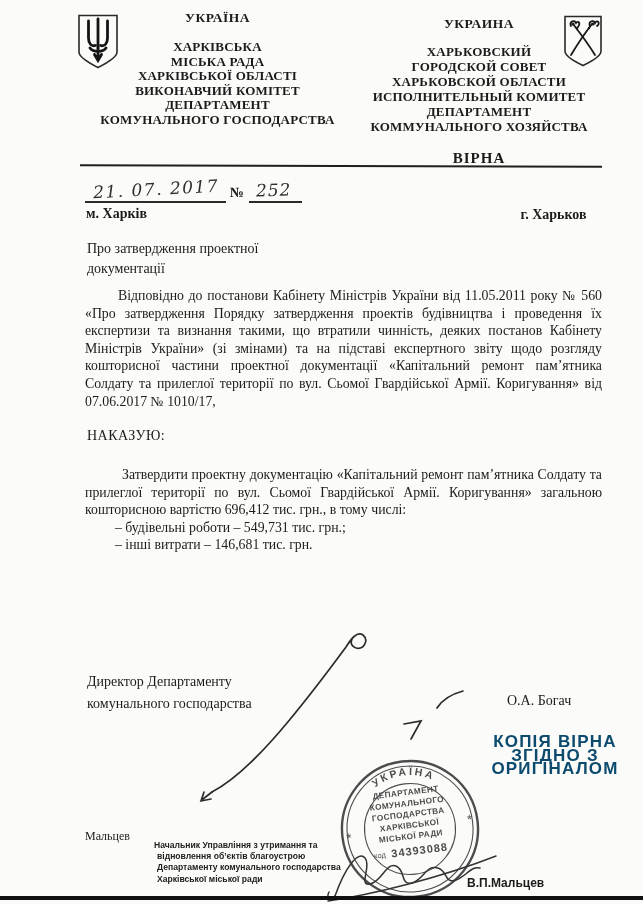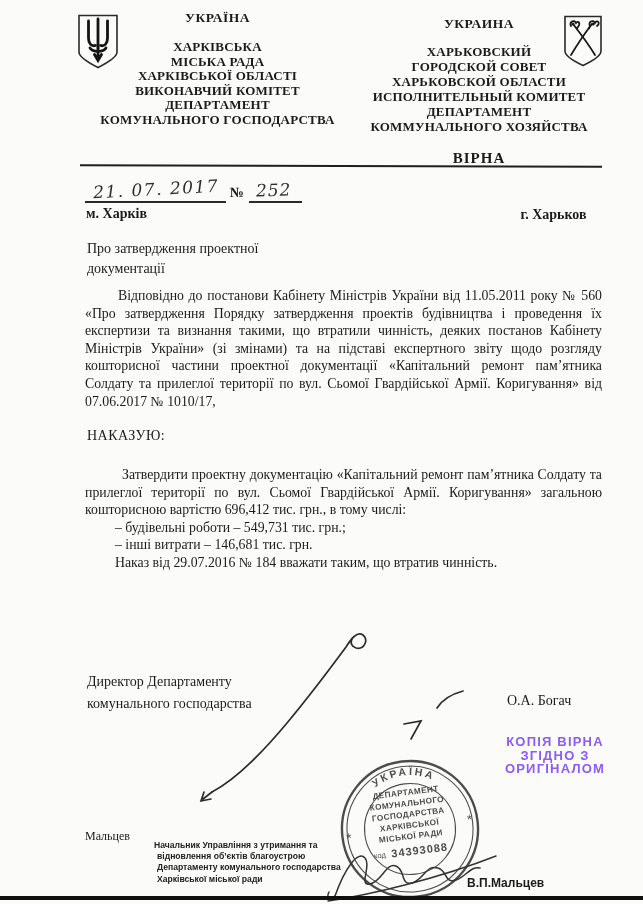--- a/index.html
+++ b/index.html
@@ -26,23 +26,23 @@
   .subject{font-size:14px;line-height:20px;}
   .para{font-size:13.8px;line-height:17.6px;text-align:justify;}
   .indent1{text-indent:33px;}
   .bullet{font-size:13.8px;line-height:17.6px;padding-left:30px;}
   .closing{font-size:13.8px;line-height:17.6px;text-indent:30px;}
   .orderword{font-size:14px;letter-spacing:.5px;}
   
   .sig-title{font-size:14px;line-height:21.5px;}
   .sig-name{font-size:14px;}
   
-  .copy-stamp{width:130px;text-align:center;color:#8b5cf6;
+  .copy-stamp{width:130px;text-align:center;color:#0c4a6e;
     font-family:"Liberation Sans", sans-serif;font-weight:bold;
-    font-size:13px;line-height:13.5px;letter-spacing:1.2px;}
+    font-size:17px;line-height:13.5px;letter-spacing:1.2px;}
   
   .f-name{font-size:12px;}
   .approver{font-family:"Liberation Sans", sans-serif;font-size:8.6px;
     font-weight:600;line-height:11.2px;color:#222;}
   .r-name{font-family:"Liberation Sans", sans-serif;font-size:12px;font-weight:bold;text-align:right;}
   .bottom-bar{background:#101010;}
   svg{display:block;}
 </style>
 </head>
 <body>
@@ -116,21 +116,20 @@
   </div>
 
   <div class="abs para indent1" style="left:85px;top:287px;width:517px;">Відповідно до постанови Кабінету Міністрів України від 11.05.2011 року № 560 «Про затвердження Порядку затвердження проектів будівництва і проведення їх експертизи та визнання такими, що втратили чинність, деяких постанов Кабінету Міністрів України» (зі змінами) та на підставі експертного звіту щодо розгляду кошторисної частини проектної документації «Капітальний ремонт пам’ятника Солдату та прилеглої території по вул. Сьомої Гвардійської Армії. Коригування» від 07.06.2017 № 1010/17,</div>
 
   <div class="abs orderword" style="left:87px;top:428px;">НАКАЗУЮ:</div>
 
   <div class="abs" style="left:85px;top:466px;width:517px;">
     <div class="para" style="text-indent:37px;">Затвердити проектну документацію «Капітальний ремонт пам’ятника Солдату та прилеглої території по вул. Сьомої Гвардійської Армії. Коригування» загальною кошторисною вартістю 696,412 тис. грн., в тому числі:</div>
     <div class="bullet">– будівельні роботи – 549,731 тис. грн.;</div>
     <div class="bullet">– інші витрати – 146,681 тис. грн.</div>
-    <div class="closing">Наказ від 29.07.2016 № 184 вважати таким, що втратив чинність.</div>
   </div>
 
   <div class="abs sig-title" style="left:87px;top:671px;">
     <div>Директор Департаменту</div>
     <div>комунального господарства</div>
   </div>
   <div class="abs sig-name" style="left:507px;top:693px;">О.А. Богач</div>
 
   <svg class="abs" style="left:190px;top:620px;" width="290" height="185" viewBox="0 0 290 185">
     <g fill="none" stroke="#2b2b2b" stroke-width="1.7" stroke-linecap="round">

